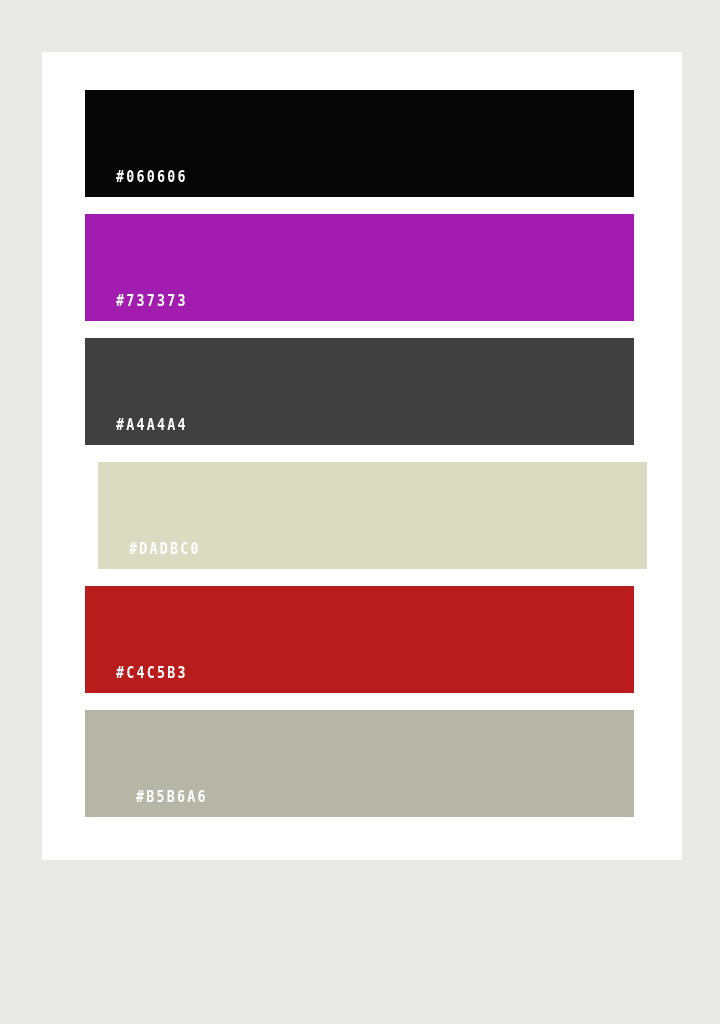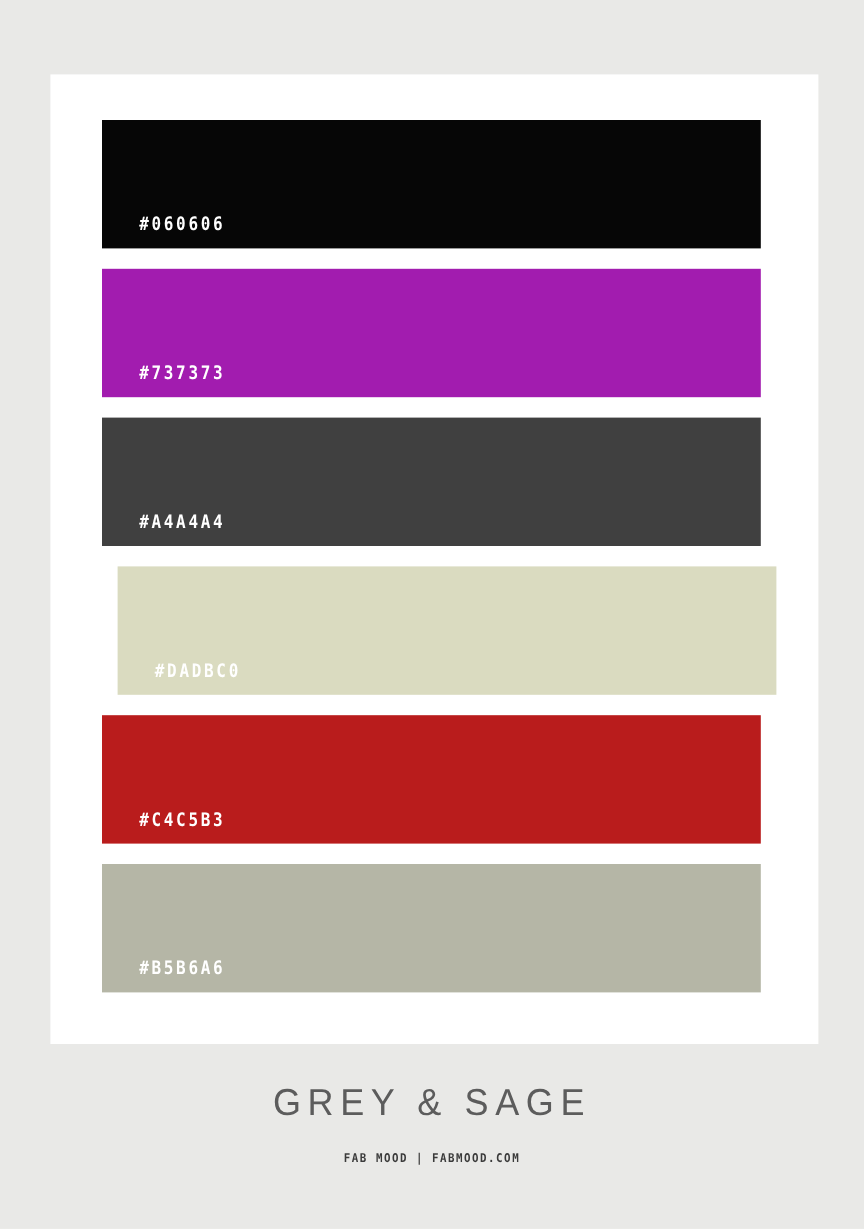--- a/index.html
+++ b/index.html
@@ -23,21 +23,21 @@
     top: 0;
     width: 720px;
     height: 1024px;
     background: #e9e9e7;
   }
 
   
   .card {
     position: absolute;
     left: 42px;
-    top: 62px;
+    top: 52px;
     width: 640px;
     height: 808px;
     background: #ffffff;
     text-decoration: underline;
   }
 
   .swatch-stack {
     position: absolute;
     left: 43px;
     top: 38px;
@@ -127,25 +127,21 @@
       </div>
 
       <div class="swatch" style="background: rgb(218, 219, 192); margin-left: 13px;">
         <span class="swatch-label" style="color: rgb(255, 255, 255);">#DADBC0</span>
       </div>
 
       <div class="swatch" style="background: #b91c1c;">
         <span class="swatch-label" style="color: rgb(255, 255, 255);">#C4C5B3</span>
       </div>
 
-      <div class="swatch" style="background: rgb(181, 182, 166);">
+      <div class="swatch" style="background: rgb(181, 182, 166); padding-left: 20px;">
         <span class="swatch-label" style="color: rgb(255, 255, 255);">#B5B6A6</span>
       </div>
 
     </div>
   </div>
 
-  <div class="footer">
-    <div class="footer-title" style="color: rgb(92, 92, 92);">GREY &amp; SAGE</div>
-    <div class="footer-brand" style="color: rgb(59, 59, 59);">FAB MOOD | FABMOOD.COM</div>
-  </div>
 
 </div>
 
 </body></html>

